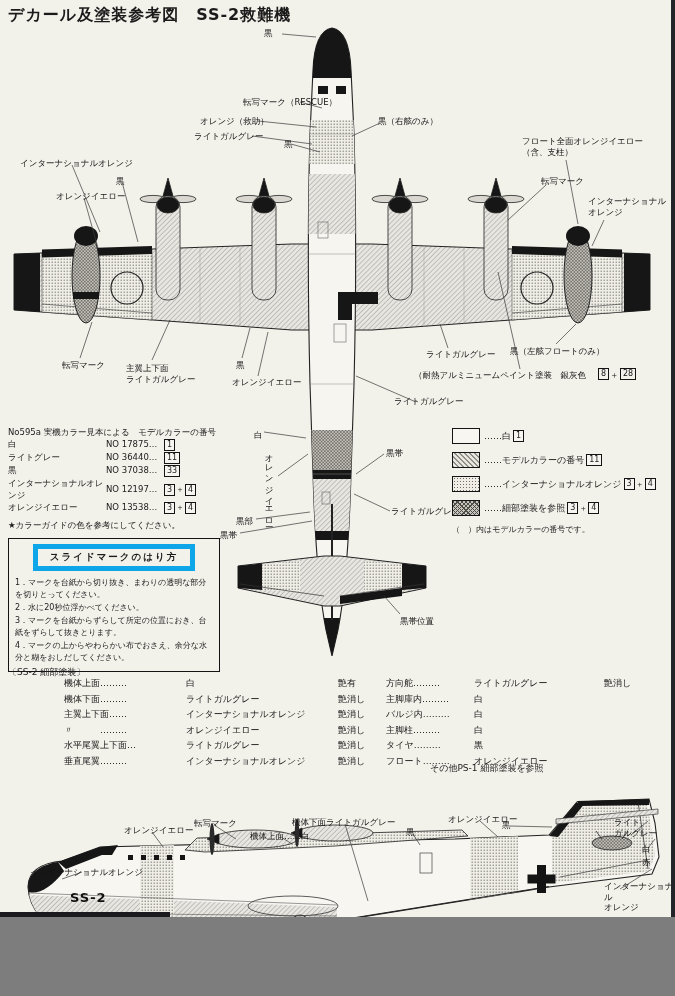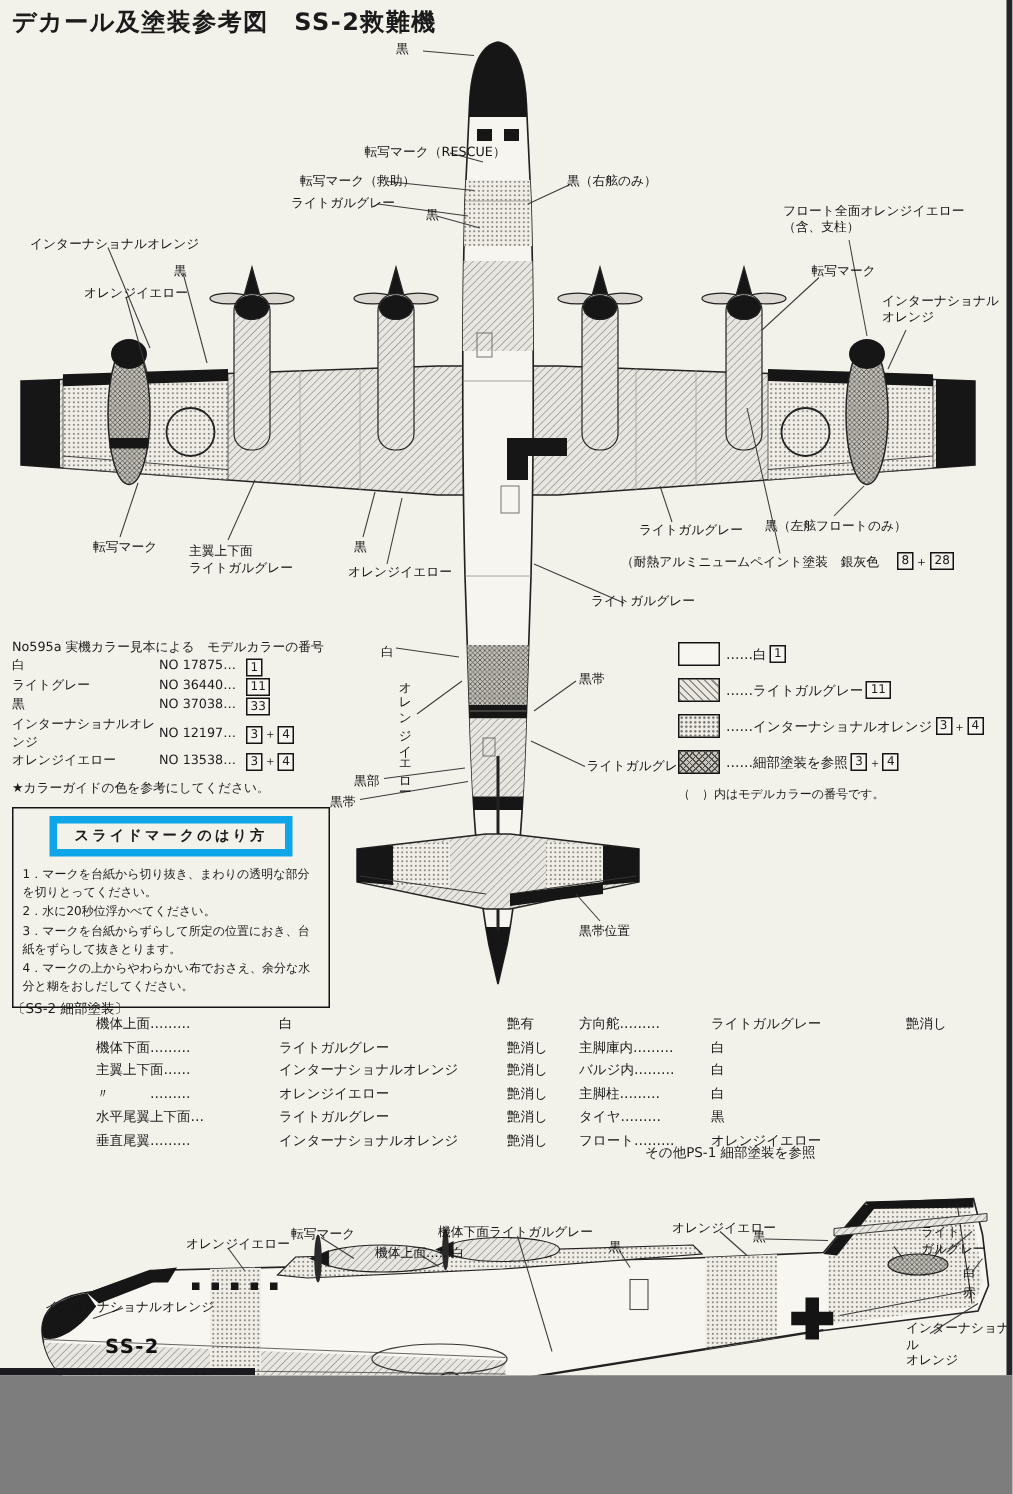--- a/index.html
+++ b/index.html
@@ -177,21 +177,21 @@
         <path d="M278 452 L308 430"></path>
           <path d="M384 430 L356 450"></path>
           <path d="M390 487 L354 470"></path>
         <path d="M256 495 L310 488"></path>
           <path d="M240 509 L312 497"></path>
           <path d="M400 590 L384 572"></path>
       </g>
     </svg>
   <span class="callout" style="left: 264px; top: 4px;">黒</span>
       <span class="callout" style="left: 243px; top: 73px;">転写マーク（RESCUE）</span>
-      <span class="callout" style="left: 200px; top: 92px;">転写マーク（救助）</span>
+      <span class="callout" style="left: 200px; top: 92px;">オレンジ（救助）</span>
       <span class="callout" style="left: 194px; top: 107px;">ライトガルグレー</span>
       <span class="callout" style="left: 284px; top: 115px;">黒</span>
       <span class="callout" style="left: 378px; top: 92px;">黒（右舷のみ）</span>
       <span class="callout" style="left: 522px; top: 112px;">フロート全面オレンジイエロー
 （含、支柱）</span>
       <span class="callout" style="left: 541px; top: 152px;">転写マーク</span>
       <span class="callout" style="left: 20px; top: 134px;">インターナショナルオレンジ</span>
       <span class="callout" style="left: 116px; top: 152px;">黒</span>
       <span class="callout" style="left: 56px; top: 167px;">オレンジイエロー</span>
       <span class="callout" style="left: 588px; top: 172px;">インターナショナル
@@ -207,21 +207,21 @@
       <span class="callout nbox" style="left: 598px; top: 344px;">8</span>
       <span class="callout" style="left: 610px; top: 346px;">＋</span>
       <span class="callout nbox" style="left: 620px; top: 344px;">28</span>
       <span class="callout" style="left: 394px; top: 372px;">ライトガルグレー</span>
       <span class="callout" style="left: 254px; top: 406px;">白</span>
       <span class="callout vert" style="left: 264px; top: 424px;">オレンジイエロー</span>
       <span class="callout" style="left: 386px; top: 424px;">黒帯</span>
       <span class="callout" style="left: 391px; top: 482px;">ライトガルグレー</span>
       <span class="callout" style="left: 236px; top: 492px;">黒部</span>
       <span class="callout" style="left: 220px; top: 506px;">黒帯</span>
-      <span class="callout" style="left: 386px; top: 592px;">黒帯位置</span>
+      <span class="callout" style="left: 400px; top: 592px;">黒帯位置</span>
     </div>
 
   <section class="paintref">
     <div class="pr-line">No595a 実機カラー見本による　モデルカラーの番号</div>
     <div class="pr-row">
       <span class="pr-name">白</span>
       <span class="pr-no">NO 17875…</span>
       <span class="nbox">1</span>
     </div>
     <div class="pr-row">
@@ -252,21 +252,21 @@
   </section>
 
   <section class="legend">
     <div class="lg-row">
       <span class="sw sw-white"></span>
       <span class="lg-label">……白</span>
       <span class="nbox">1</span>
     </div>
     <div class="lg-row">
       <span class="sw sw-hatch"></span>
-      <span class="lg-label">……ライトガルグレー</span>
+      <span class="lg-label">……モデルカラーの番号</span>
       <span class="nbox">11</span>
     </div>
     <div class="lg-row">
       <span class="sw sw-dots"></span>
       <span class="lg-label">……インターナショナルオレンジ</span>
       <span class="nbox">3</span>
       <span class="plus">＋</span>
       <span class="nbox">4</span>
     </div>
     <div class="lg-row">

